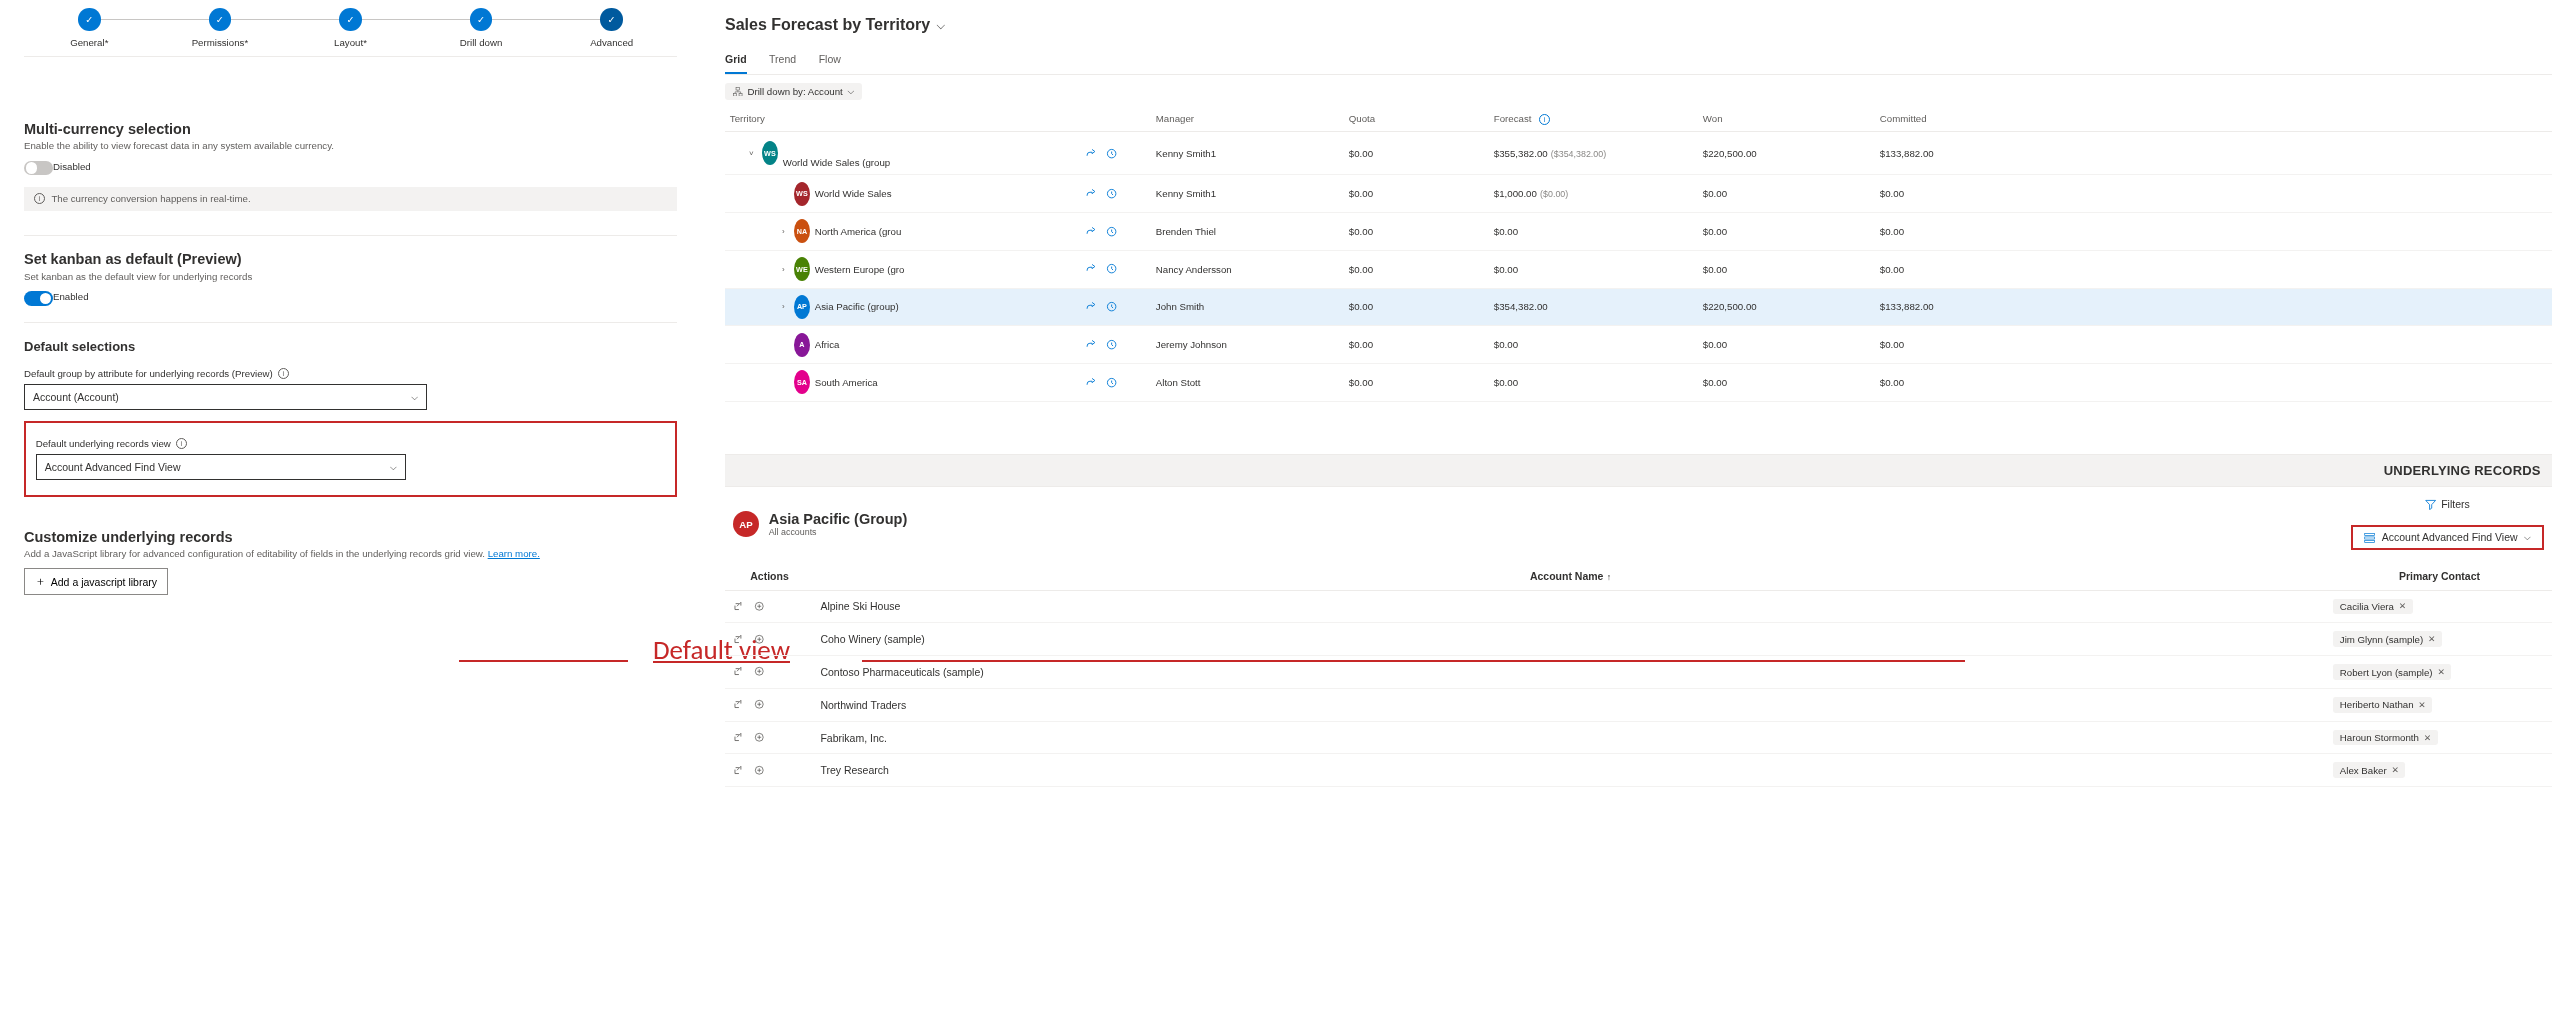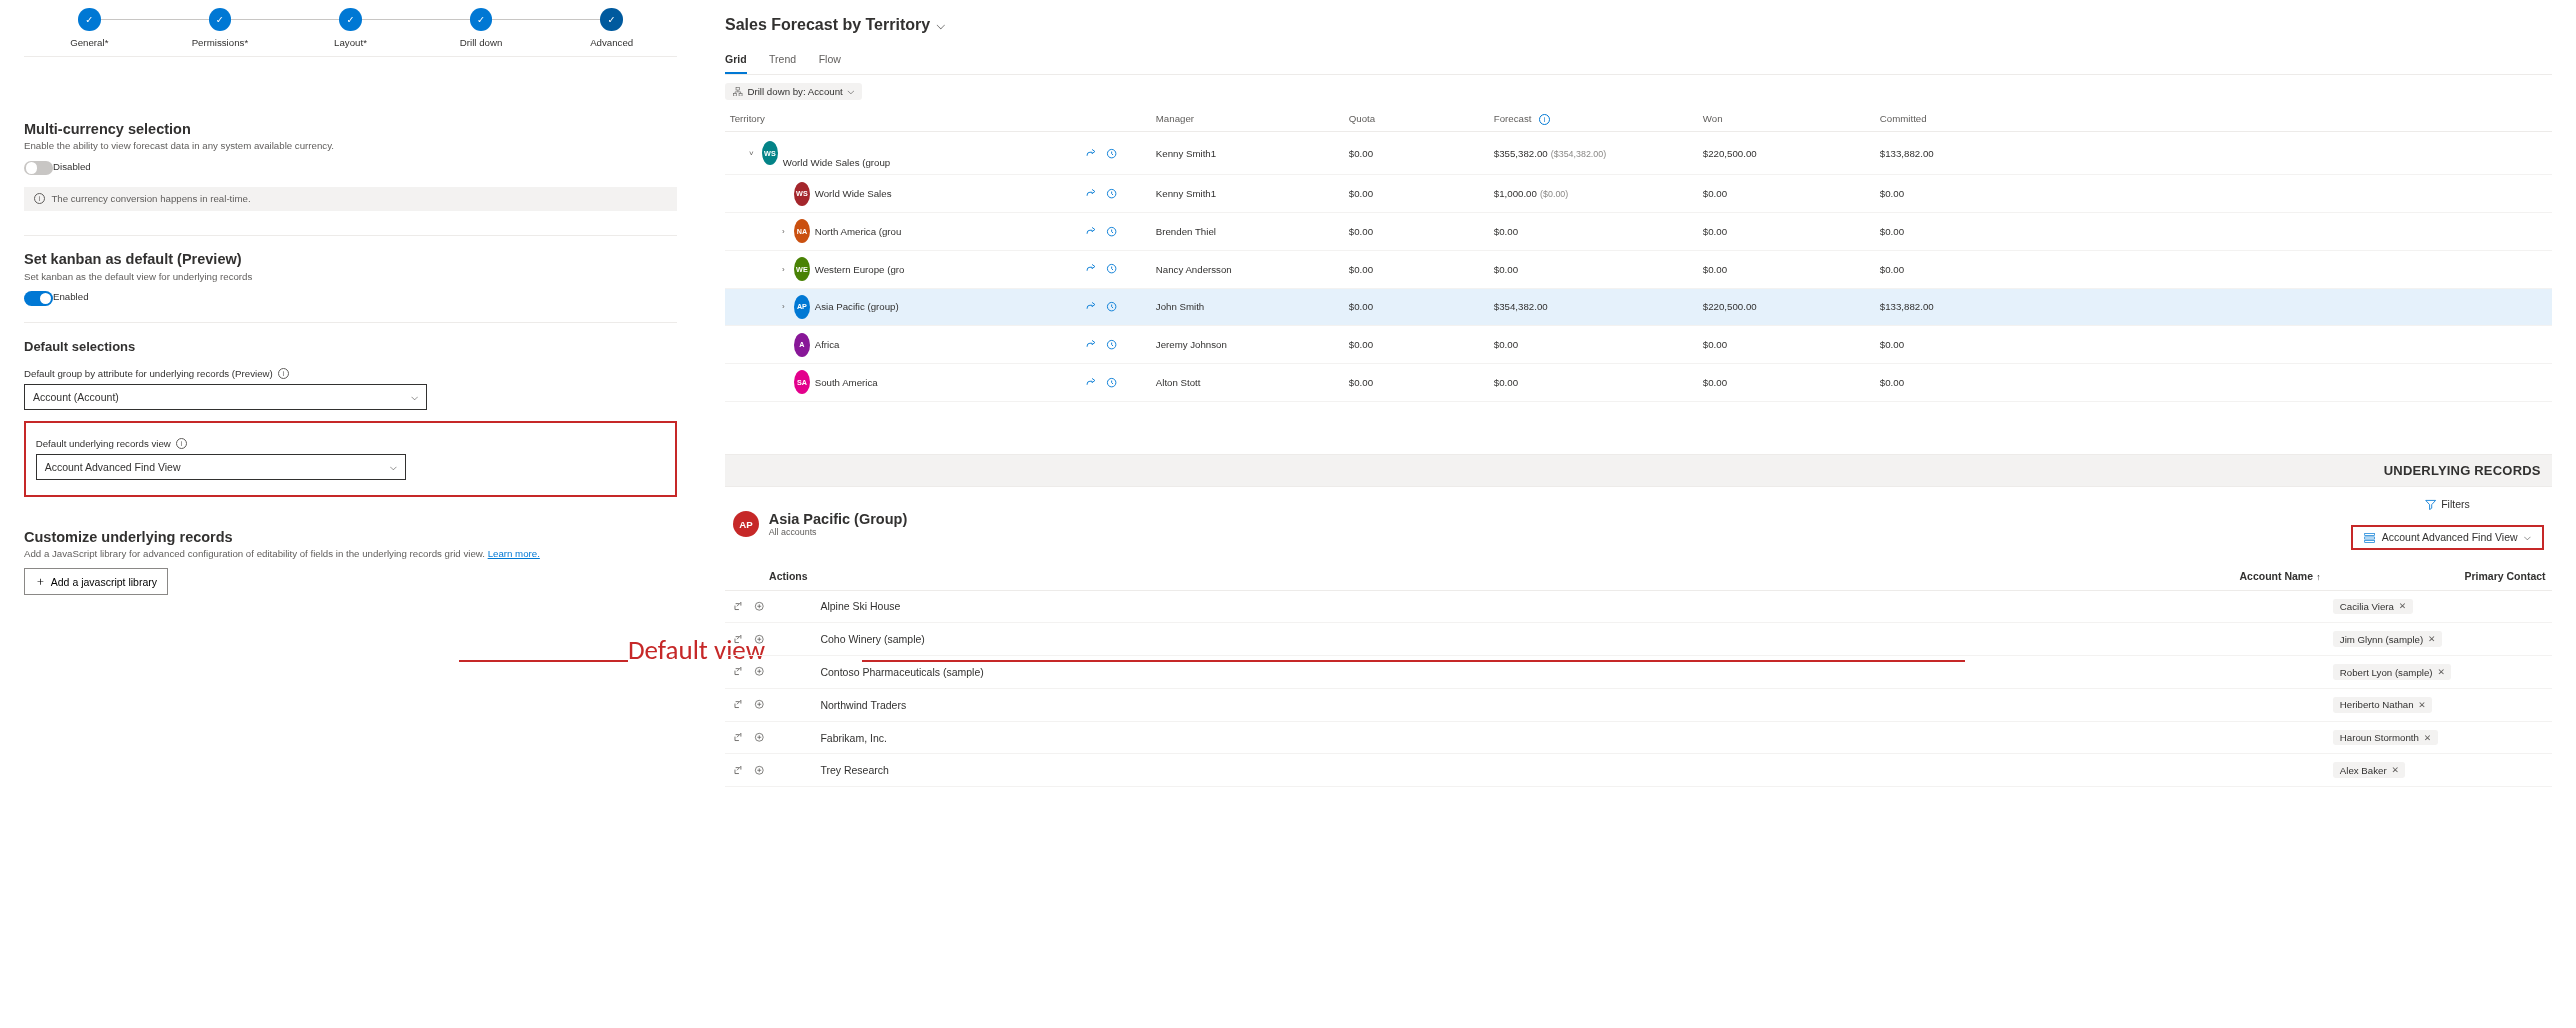--- a/index.html
+++ b/index.html
@@ -141,21 +141,21 @@
   .group-right { display: flex; align-items: center; gap: 14.5px; flex-direction: column; }
   .filters { display: flex; align-items: center; gap: 4.8px; color: #323130; cursor: pointer; font-size: 10.5px;}
   .view-select-box {
     border: 2.4px solid #c62828; padding: 4.8px 11.3px; display: flex; align-items: center;
     gap: 6.4px; cursor: pointer; font-size: 10.5px;
   }
   .list-icon { color: #0078d4; }
 
   .records-table { width: 100%; border-collapse: collapse; font-size: 10.5px; }
   .records-table th {
-    text-align: right; font-weight: 600; padding: 8px 6.4px; border-bottom: 0.8px solid #edebe9;
+    text-align: center; font-weight: 600; padding: 8px 6.4px; border-bottom: 0.8px solid #edebe9;
   }
   .records-table td { padding: 8px 6.4px; border-bottom: 0.8px solid #f3f2f1; vertical-align: middle; }
   .action-icon {
     width: 13px; height: 13px; color: #605e5c; cursor: pointer;
     display:inline-flex; align-items:center; justify-content:center; font-size:10.5px;
   }
   .contact-chip {
     display: inline-flex; align-items: center; gap: 4.8px; background: #f3f2f1;
     padding: 2.4px 6.4px; border-radius: 2.4px; font-size: 9.7px;
   }
@@ -245,21 +245,21 @@
       <span>Add a JavaScript library for advanced configuration of editability of fields in the underlying records grid view. </span><span class="link">Learn more.</span>
     </div>
     <button class="btn-outline">
       <span class="plus">＋</span>
       <span>Add a javascript library</span>
     </button>
   </div>
 
 </div>
 
-<div class="annot-label" style="left:628px; top:633px;">Default view</div>
+<div class="annot-label" style="left:653px; top:633px;text-decoration:underline;">Default view</div>
 <div class="annot-line" style="left:459px; top:660px; width:169px;"></div>
 <div class="annot-line" style="left:862px; top:660px; width:1103px;"></div>
 
 <div class="right-pane">
 
   <div class="page-title-row">
     <span class="page-title">Sales Forecast by Territory</span>
     <span class="chevron" style="font-size:11.3px">⌵</span>
   </div>
 

